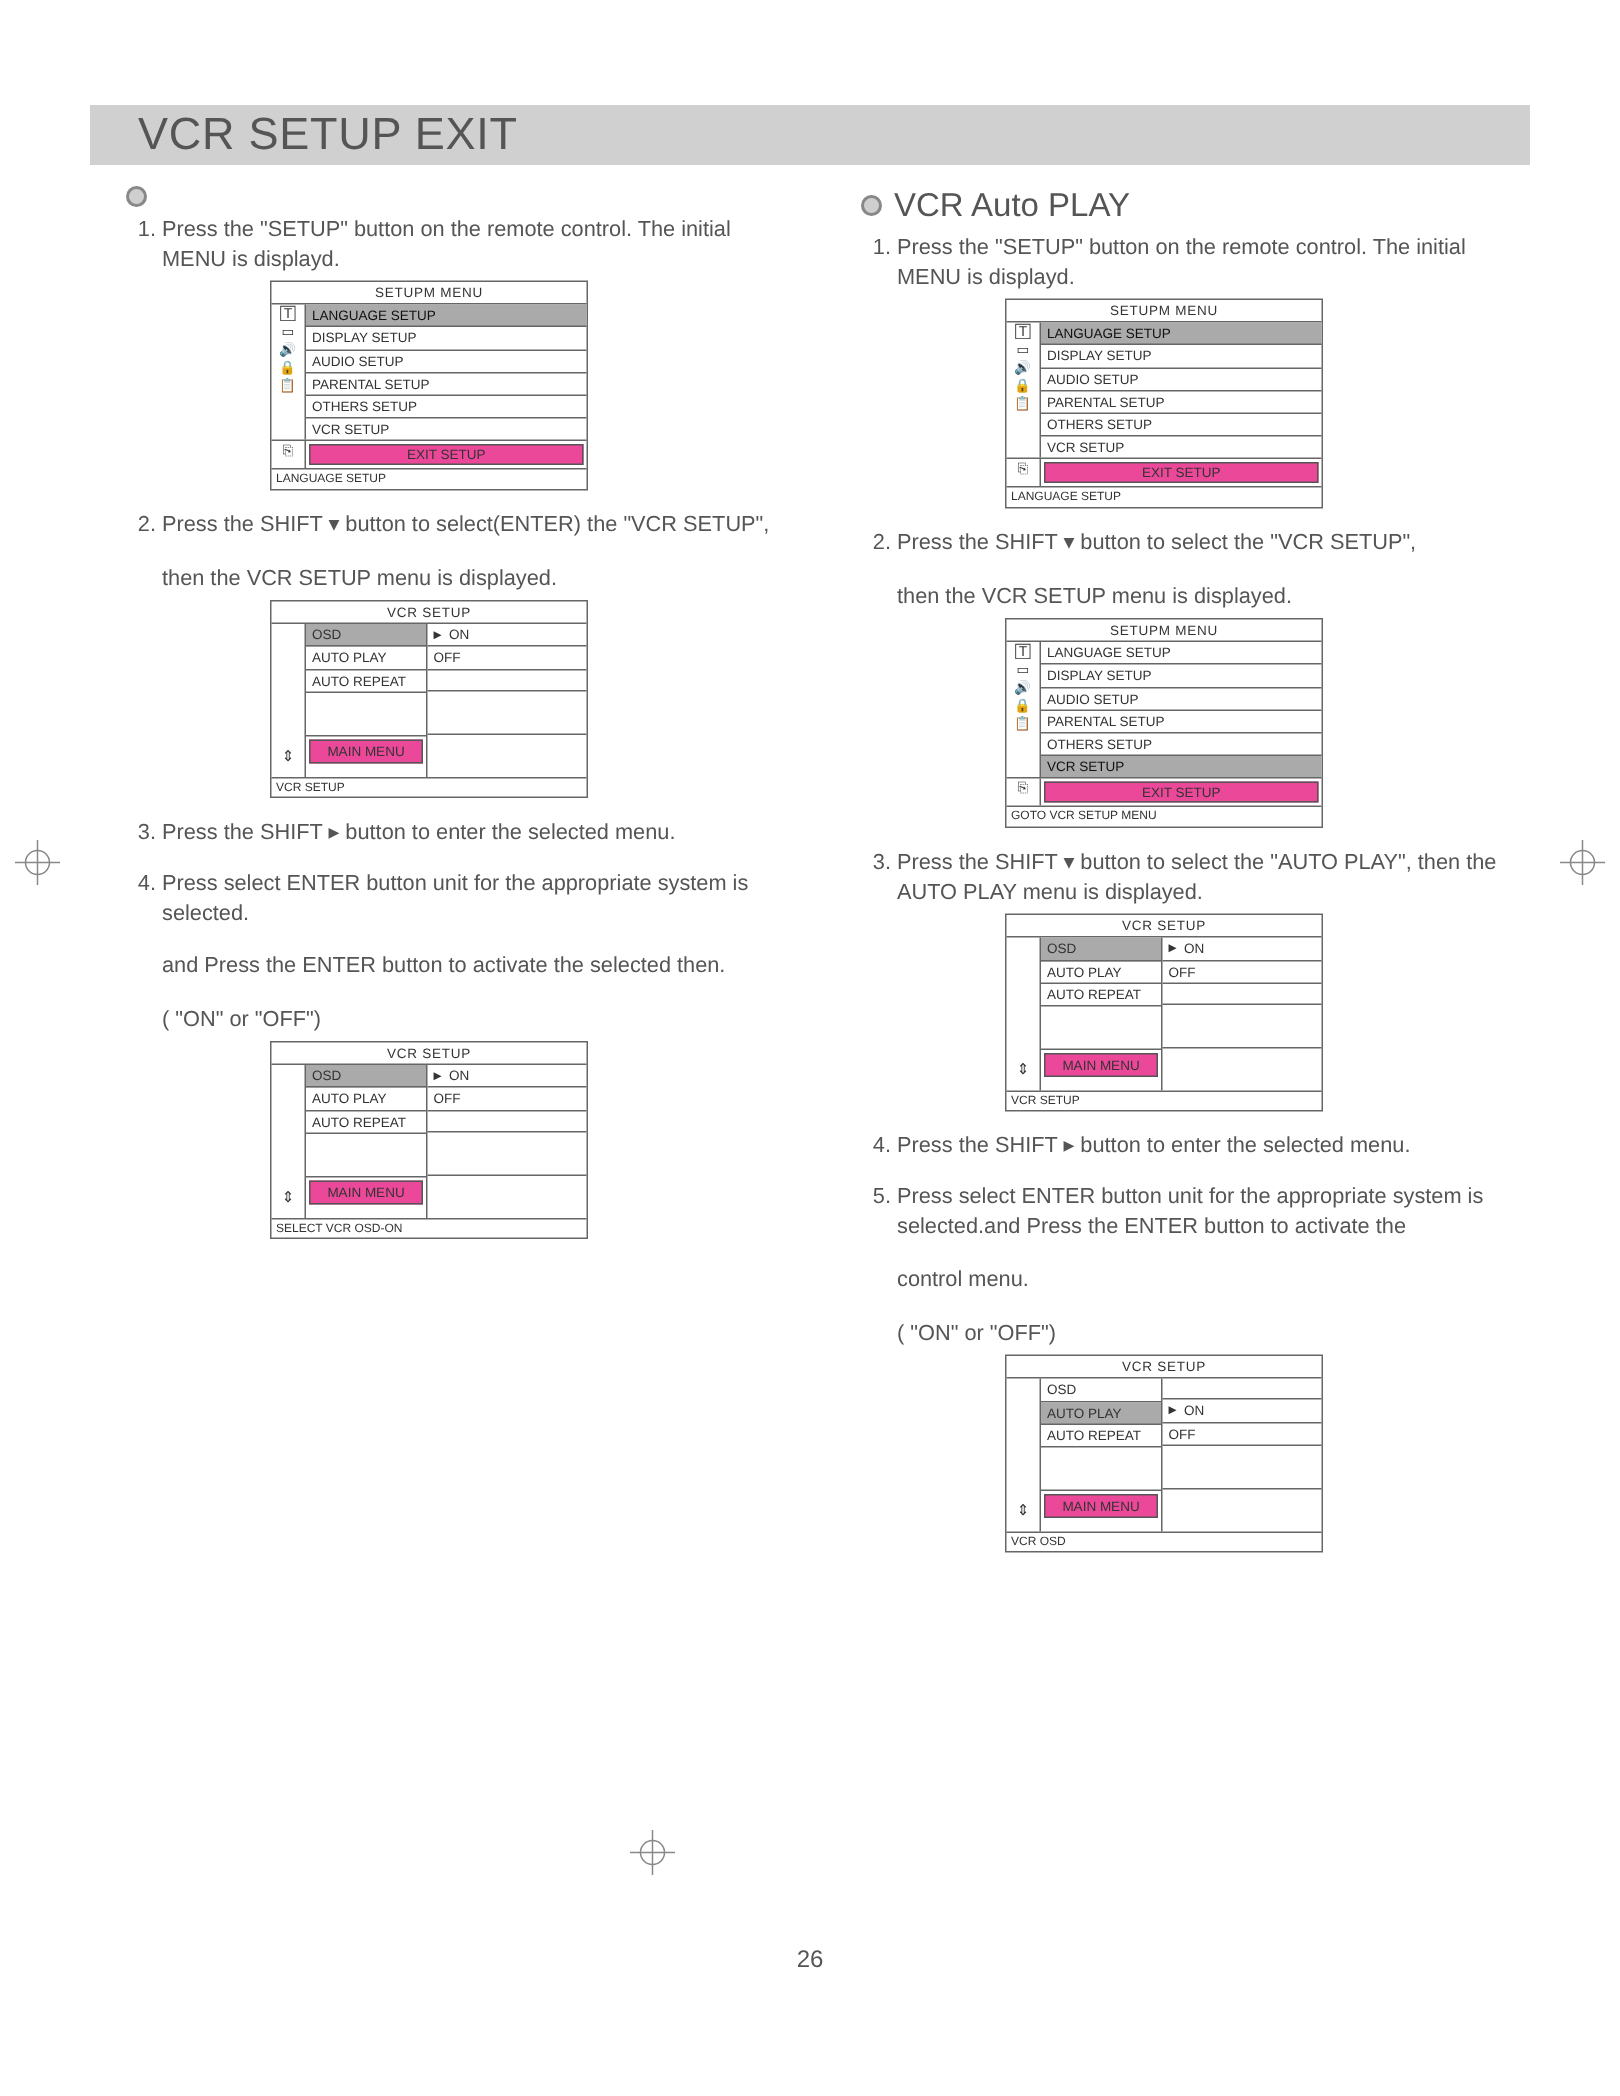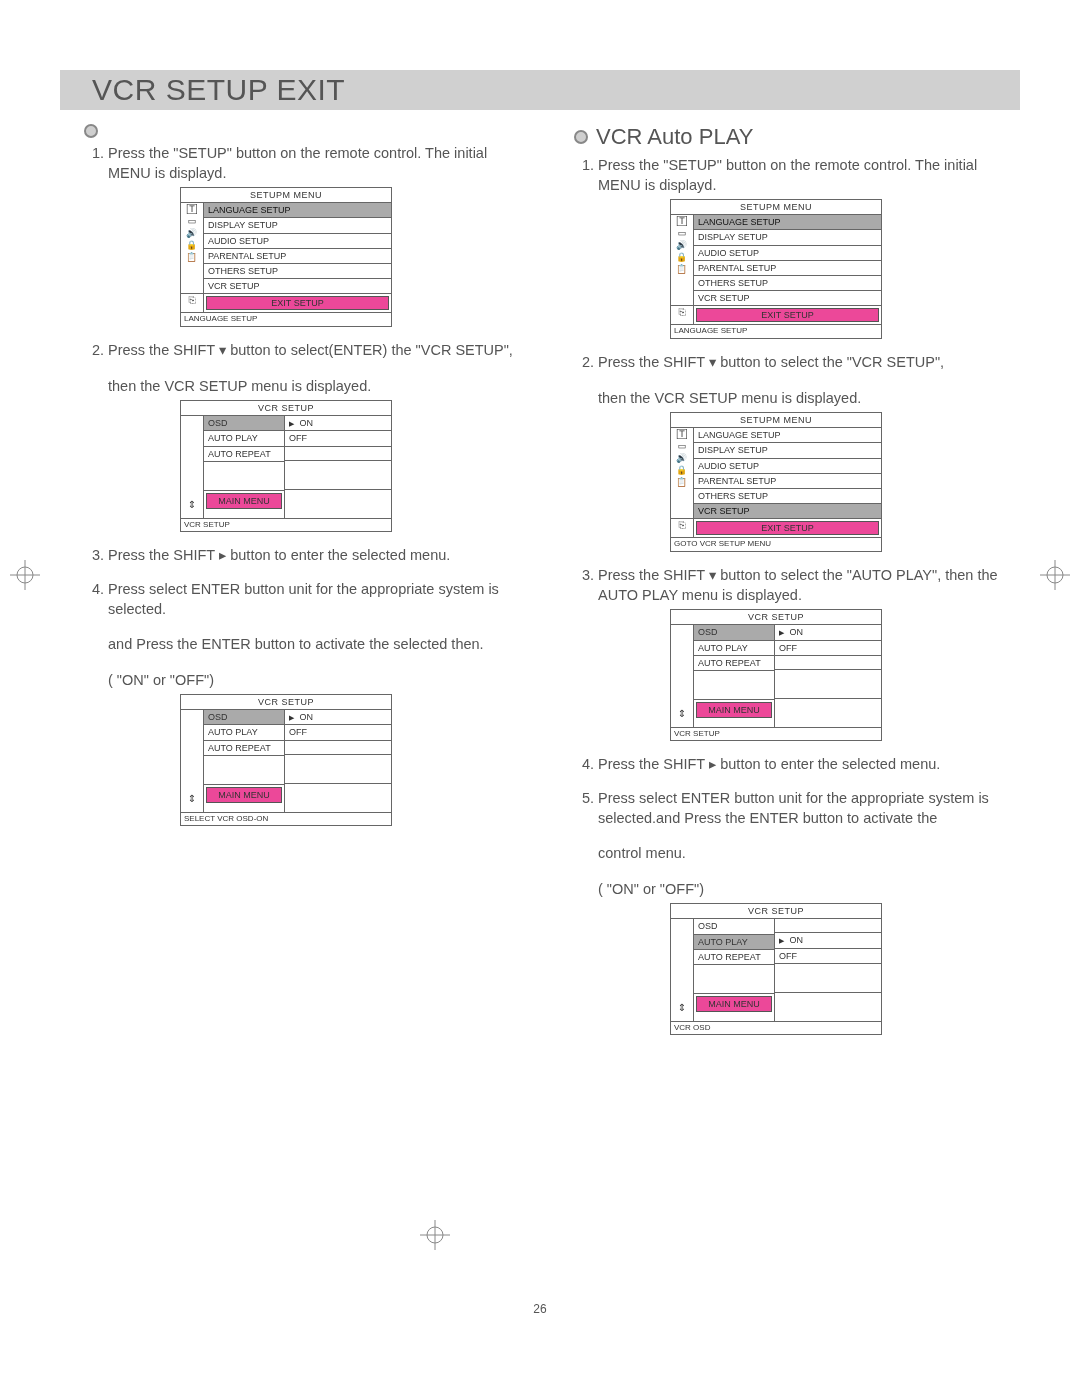--- a/index.html
+++ b/index.html
@@ -127,21 +127,21 @@
   .reg svg{width:100%;height:100%;}
   .reg.l{left:10px;top:560px;}
   .reg.r{left:1040px;top:560px;}
   .reg.b{left:420px;top:1220px;}
   
   .pnum{
     position:absolute;
     left:0;right:0;
     bottom:-6px;
     text-align:center;
-    font-size:12px;
+    font-size:16px;
     color:#555;
   }
 </style>
 </head>
 <body>
 
 <div class="page">
 
   <div class="title-bar">
     <span>VCR SETUP EXIT</span>

